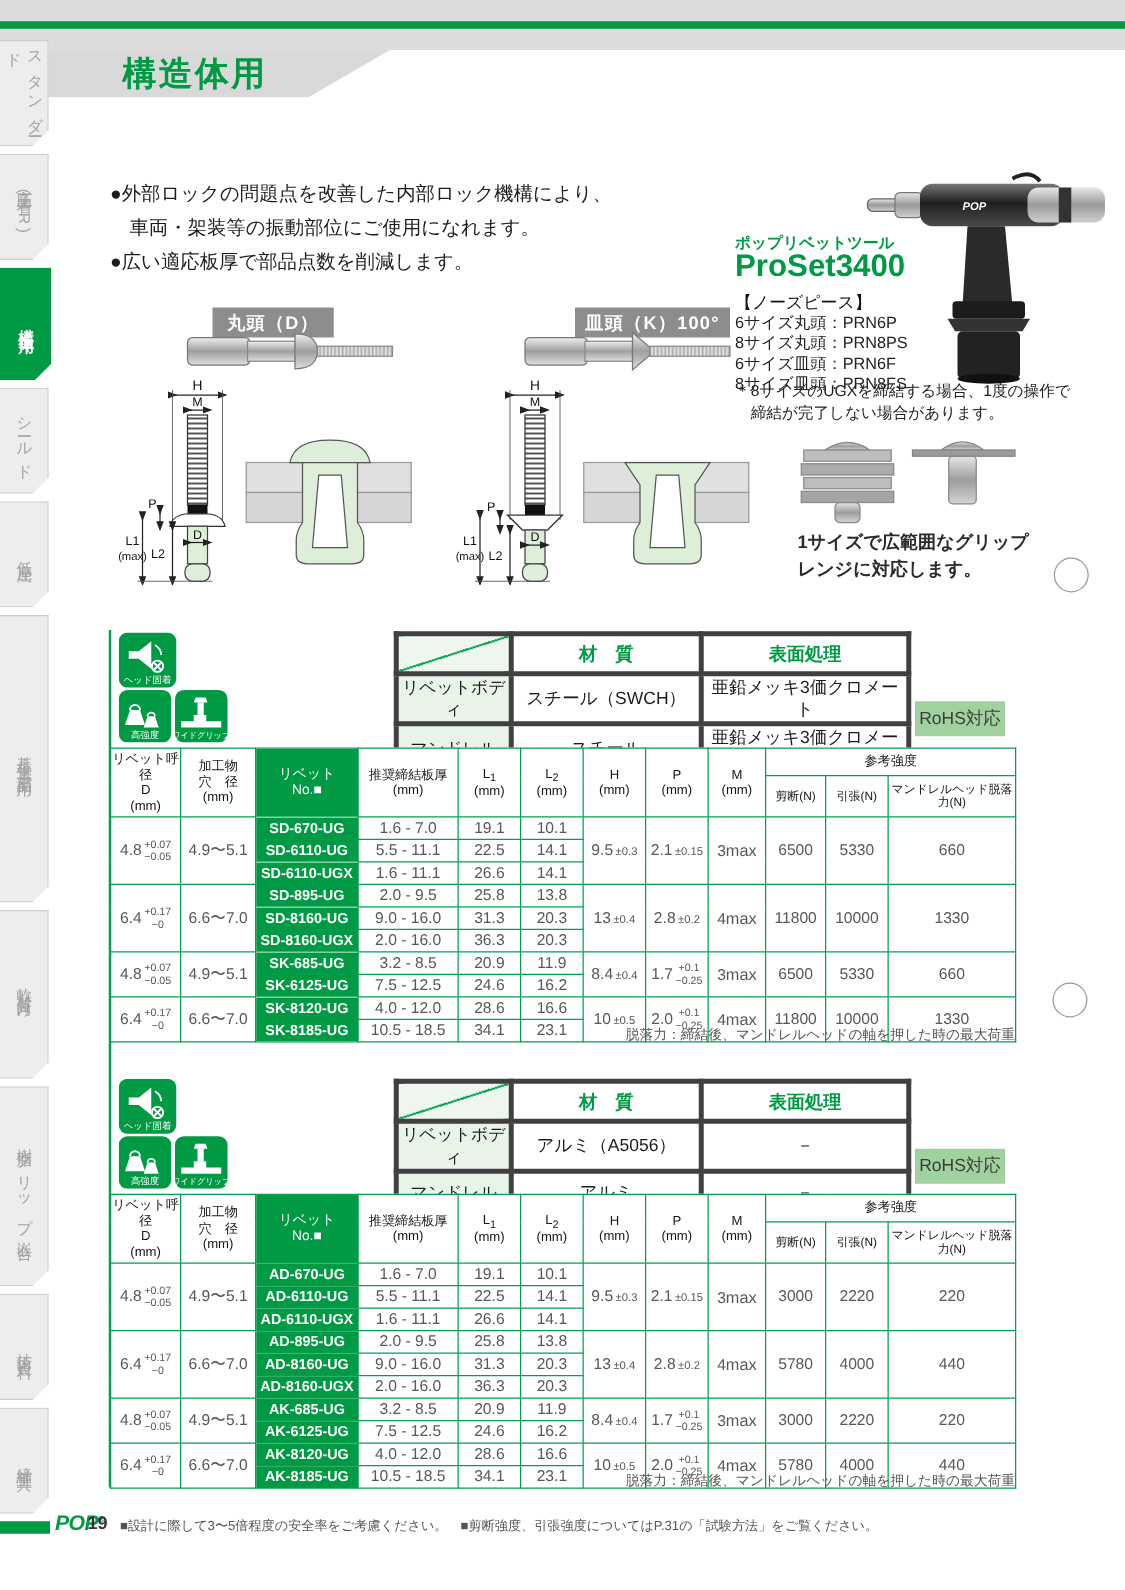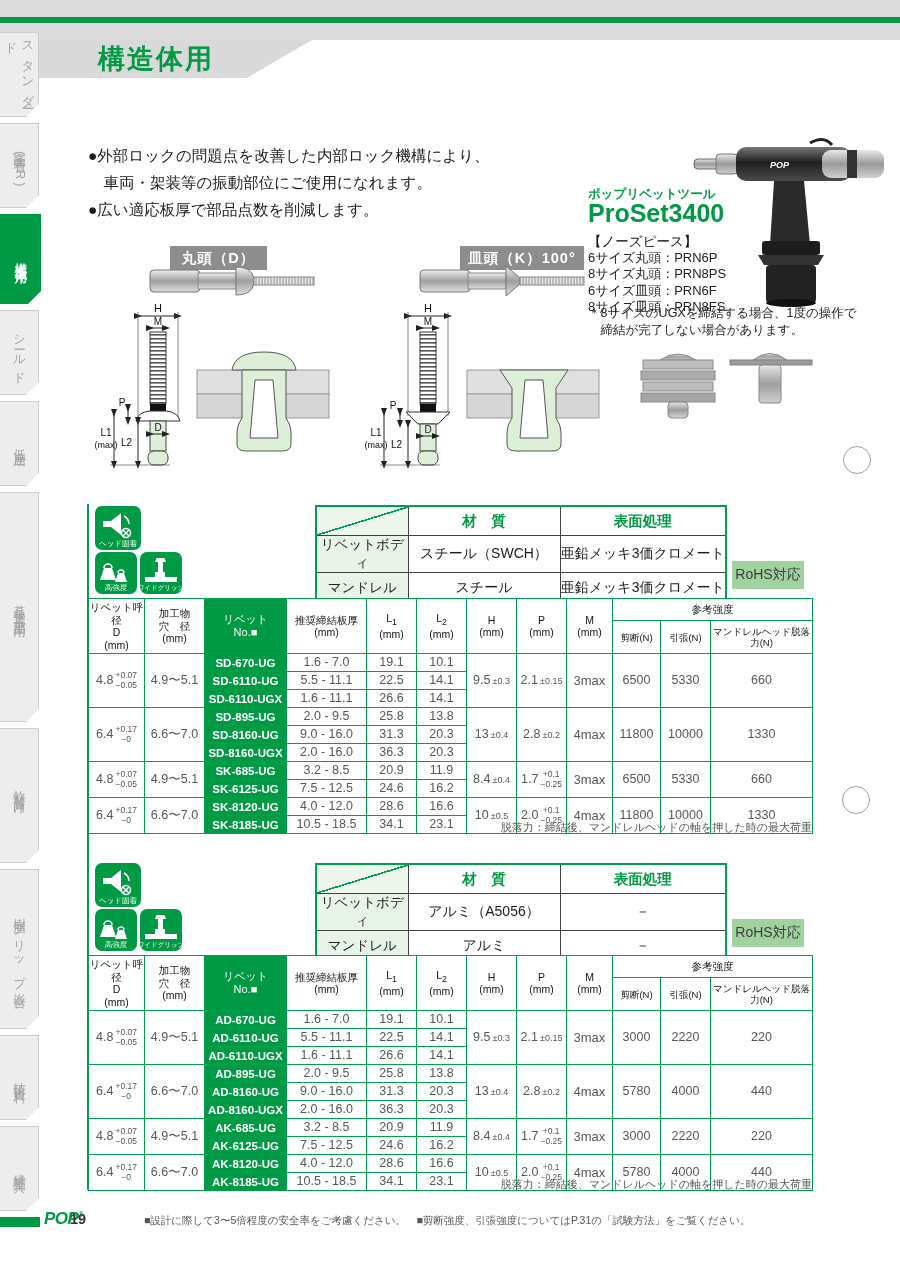--- a/index.html
+++ b/index.html
@@ -31,21 +31,21 @@
   .grip-caption{position:absolute;left:638px;top:424px;font-size:14.5px;font-weight:bold;color:#2a2a2a;line-height:1.5;}
   
   .diagram-label{position:absolute;top:246px;height:24px;background:#8d8d8d;color:#fff;font-size:14.5px;
                  font-weight:bold;display:flex;align-items:center;justify-content:center;letter-spacing:1px;}
   .dl1{left:170px;width:97px;} .dl2{left:437px;width:124px;margin-left:23px;}
   
   .feat{position:absolute;}
   
   .mat{position:absolute;border-collapse:collapse;table-layout:fixed;width:410px;background:#fff;
        border:2px solid #00A050;}
-  .mat td{border:1px solid #404040;text-align:center;padding:0;margin-top:16px;}
+  .mat td{border:4px solid #404040;text-align:center;padding:0;margin-top:16px;}
   .mat .corner{background:
       linear-gradient(to bottom right,#eef6ee calc(50% - 0.8px),#00A050 calc(50% - 0.8px),#00A050 calc(50% + 0.8px),#eef6ee calc(50% + 0.8px));}
   .mat .mhead{color:#009944;font-weight:bold;font-size:14.5px;height:28px;}
   .mat .mlabel{background:#e9f4e9;color:#1c1c1c;font-size:13.5px;height:29px;}
   .mat .mval{color:#1c1c1c;font-size:14px;}
   .rohs{position:absolute;width:72px;height:28px;background:#9fd29f;color:#3c3c3c;font-size:14px;
         display:flex;align-items:center;justify-content:center;}
   
   .spec-wrap{position:absolute;left:88px;}
   table.spec{border-collapse:collapse;table-layout:fixed;border:1.5px solid #00A050;background:#fff;}
@@ -62,21 +62,21 @@
   .stk span{display:block;text-align:center;}
   .sm{font-size:9px;margin-left:2px;} .sm2{font-size:13px;}
   .footnote{position:absolute;width:724px;left:88px;text-align:right;font-size:11px;color:#555;}
   
   .vrule{position:absolute;left:87px;top:504px;width:2px;height:686px;background:#00A050;}
   .circle{position:absolute;width:26px;height:26px;border:1px solid #9a9a9a;border-radius:50%;background:#fff;}
   .footer-bar{position:absolute;left:0;top:1217px;width:40px;height:10px;background:#009944;}
   .footer-logo{position:absolute;left:44px;top:1209px;font-size:17px;font-weight:bold;font-style:italic;color:#009944;letter-spacing:-0.5px;}
   .footer-logo .reg{font-size:7px;vertical-align:super;font-style:normal;}
   .footer-page{position:absolute;left:70px;top:1211px;font-size:14.5px;font-weight:bold;color:#333;}
-  .footer-note{position:absolute;left:96px;top:1214px;font-size:10.5px;color:#555;margin-left:48px;}
+  .footer-note{position:absolute;left:96px;top:1214px;font-size:10.5px;color:#555;}
   svg text{font-family:"Liberation Sans","DejaVu Sans",sans-serif;}
 </style>
 </head>
 <body>
 
 <div class="page">
 
   <div class="band"></div>
   <div class="band-ext"></div>
   <div class="stripe"></div>
@@ -152,20 +152,24 @@
     <path d="M25,12 q18,-12 36,0 Z" fill="url(#gp)" stroke="#888"></path>
     <rect x="8" y="12" width="70" height="9" fill="#bdbdbd" stroke="#8a8a8a"></rect>
     <rect x="6" y="23" width="74" height="9" fill="#ababab" stroke="#8a8a8a"></rect>
     <rect x="8" y="34" width="70" height="9" fill="#bdbdbd" stroke="#8a8a8a"></rect>
     <rect x="6" y="45" width="74" height="9" fill="#a5a5a5" stroke="#8a8a8a"></rect>
     <rect x="33" y="54" width="20" height="16" rx="4" fill="url(#gp)" stroke="#888"></rect>
     <path d="M118,12 q17,-13 34,0 Z" fill="url(#gp)" stroke="#888"></path>
     <rect x="95" y="12" width="82" height="5" fill="#9b9b9b" stroke="#848484"></rect>
     <rect x="124" y="17" width="22" height="38" rx="3" fill="url(#gp)" stroke="#888"></rect>
   </svg>
+  <div class="grip-caption">
+    <div>1サイズで広範囲なグリップ</div>
+    <div>レンジに対応します。</div>
+  </div>
 
   <div class="diagram-label dl1">丸頭（D）</div>
   <div class="diagram-label dl2">皿頭（K）100°</div>
 
   <svg style="position:absolute;left:92px;top:258px" width="245" height="210" viewBox="0 0 245 210">
     <defs>
       <linearGradient id="steel1" x1="0" y1="0" x2="0" y2="1">
         <stop offset="0" stop-color="#efefef"></stop>
           <stop offset="0.5" stop-color="#9f9f9f"></stop>
           <stop offset="1" stop-color="#dedede"></stop>

